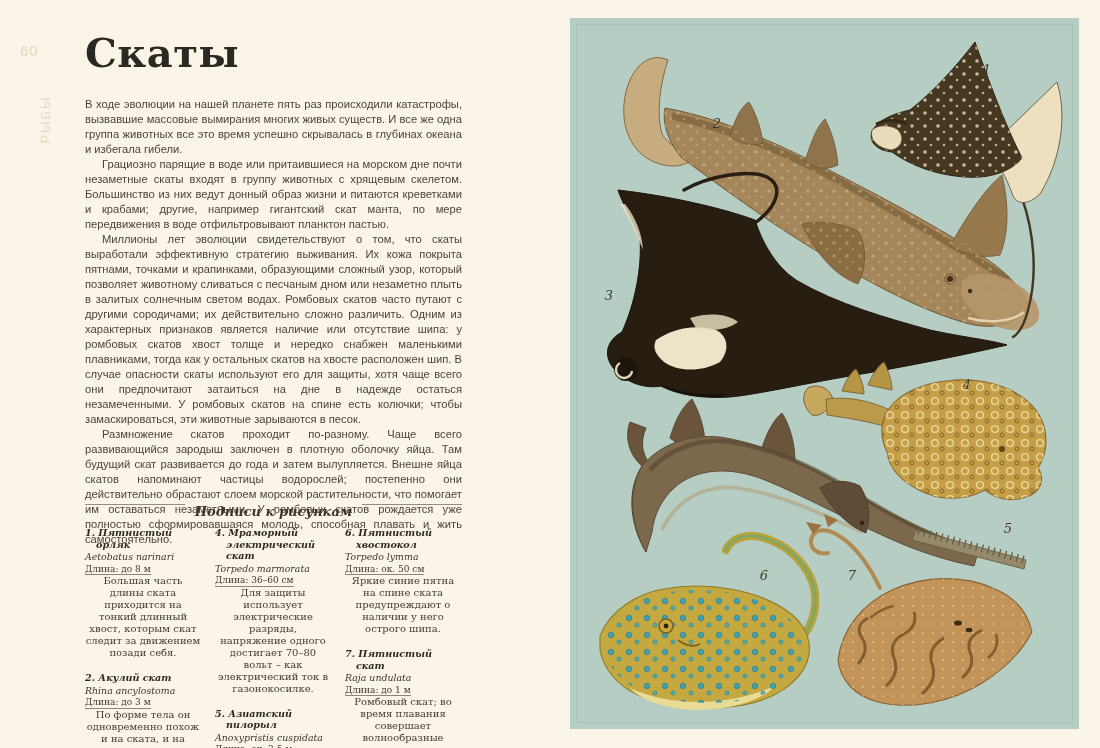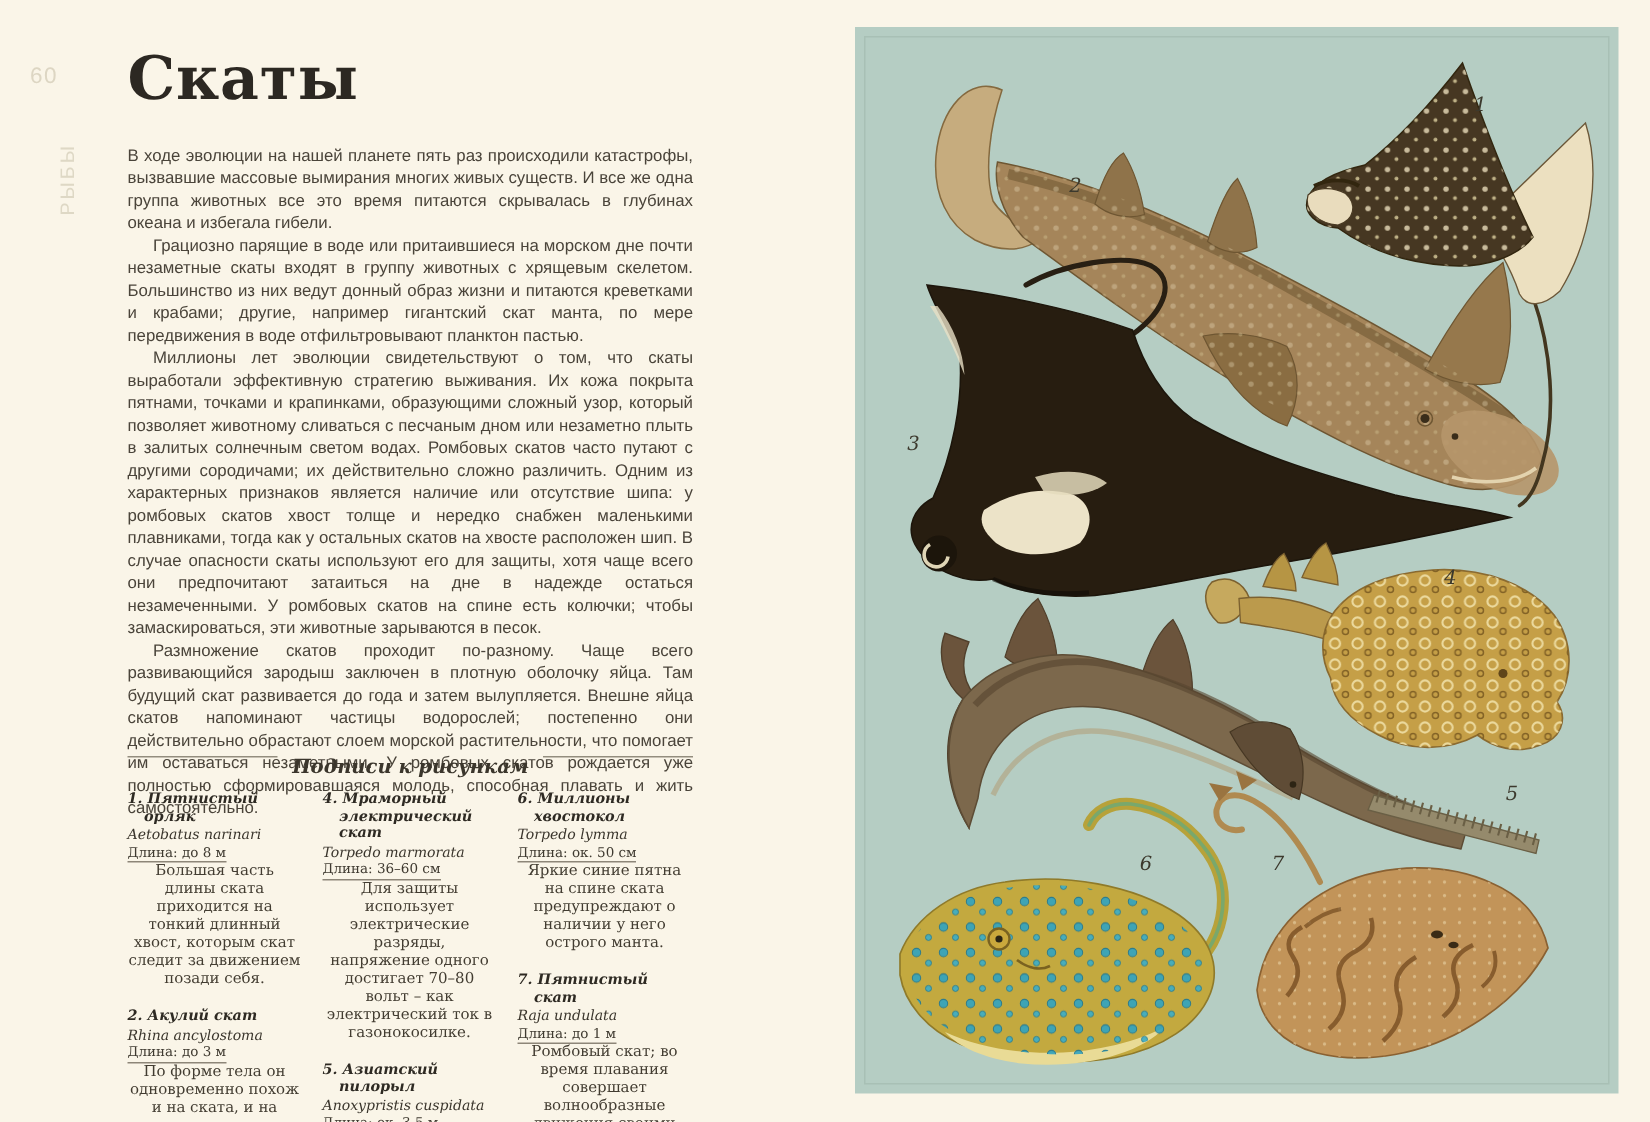--- a/index.html
+++ b/index.html
@@ -48,21 +48,21 @@
 </style>
 </head>
 <body>
 
 <div class="left-page">
   <div class="page-num">60</div>
   <div class="side-label">РЫБЫ</div>
   <h1 class="title">Скаты</h1>
 
   <div class="body-text">
-    <p>В ходе эволюции на нашей планете пять раз происходили катастрофы, вызвавшие массовые вымирания многих живых существ. И все же одна группа животных все это время питаются скрывалась в глубинах океана и избегала гибели.</p>
+    <p>В ходе эволюции на нашей планете пять раз происходили катастрофы, вызвавшие массовые вымирания многих живых существ. И все же одна группа животных все это время успешно скрывалась в глубинах океана и избегала гибели.</p>
     <p>Грациозно парящие в воде или притаившиеся на морском дне почти незаметные скаты входят в группу животных с хрящевым скелетом. Большинство из них ведут донный образ жизни и питаются креветками и крабами; другие, например гигантский скат манта, по мере передвижения в воде отфильтровывают планктон пастью.</p>
     <p>Миллионы лет эволюции свидетельствуют о том, что скаты выработали эффективную стратегию выживания. Их кожа покрыта пятнами, точками и крапинками, образующими сложный узор, который позволяет животному сливаться с песчаным дном или незаметно плыть в залитых солнечным светом водах. Ромбовых скатов часто путают с другими сородичами; их действительно сложно различить. Одним из характерных признаков является наличие или отсутствие шипа: у ромбовых скатов хвост толще и нередко снабжен маленькими плавниками, тогда как у остальных скатов на хвосте расположен шип. В случае опасности скаты используют его для защиты, хотя чаще всего они предпочитают затаиться на дне в надежде остаться незамеченными. У ромбовых скатов на спине есть колючки; чтобы замаскироваться, эти животные зарываются в песок.</p>
     <p>Размножение скатов проходит по-разному. Чаще всего развивающийся зародыш заключен в плотную оболочку яйца. Там будущий скат развивается до года и затем вылупляется. Внешне яйца скатов напоминают частицы водорослей; постепенно они действительно обрастают слоем морской растительности, что помогает им оставаться незаметными. У ромбовых скатов рождается уже полностью сформировавшаяся молодь, способная плавать и жить самостоятельно.</p>
   </div>
 
   <div class="cap-head">
     <div class="rule"></div>
     <div class="cap-title">Подписи к рисункам</div>
     <div class="rule"></div>
   </div>
@@ -92,24 +92,24 @@
       </div>
       <div class="entry">
         <div class="entry-name"><span>5.</span> <span>Азиатский пилорыл</span></div>
         <div class="entry-latin">Anoxypristis cuspidata</div>
         <div class="entry-length"><span>Длина: ок. 3,5 м</span></div>
         <div class="entry-desc">Через отверстия в роструме, усеянном зубами носу, рыба ощущает изменения электрического поля. Это помогает пилорылу находить прячущуюся добычу по электрическим импульсам тела.</div>
       </div>
     </div>
     <div class="cap-col">
       <div class="entry">
-        <div class="entry-name"><span>6.</span> <span>Миллионы хвостокол</span></div>
+        <div class="entry-name"><span>6.</span> <span>Пятнистый хвостокол</span></div>
         <div class="entry-latin">Torpedo lymma</div>
         <div class="entry-length"><span>Длина: ок. 50 см</span></div>
-        <div class="entry-desc">Яркие синие пятна на спине ската предупреждают о наличии у него острого манта.</div>
+        <div class="entry-desc">Яркие синие пятна на спине ската предупреждают о наличии у него острого шипа.</div>
       </div>
       <div class="entry">
         <div class="entry-name"><span>7.</span> <span>Пятнистый скат</span></div>
         <div class="entry-latin">Raja undulata</div>
         <div class="entry-length"><span>Длина: до 1 м</span></div>
         <div class="entry-desc">Ромбовый скат; во время плавания совершает волнообразные движения своими плавниками, за это английские исследователи называют его волнистым скатом.</div>
       </div>
     </div>
   </div>
 </div>

